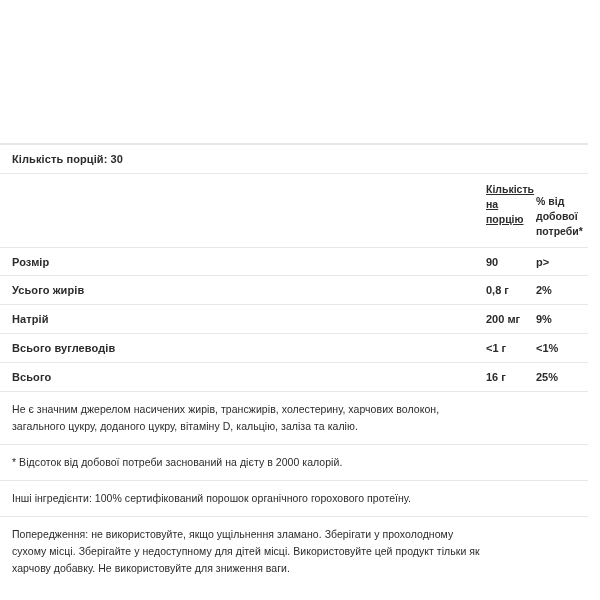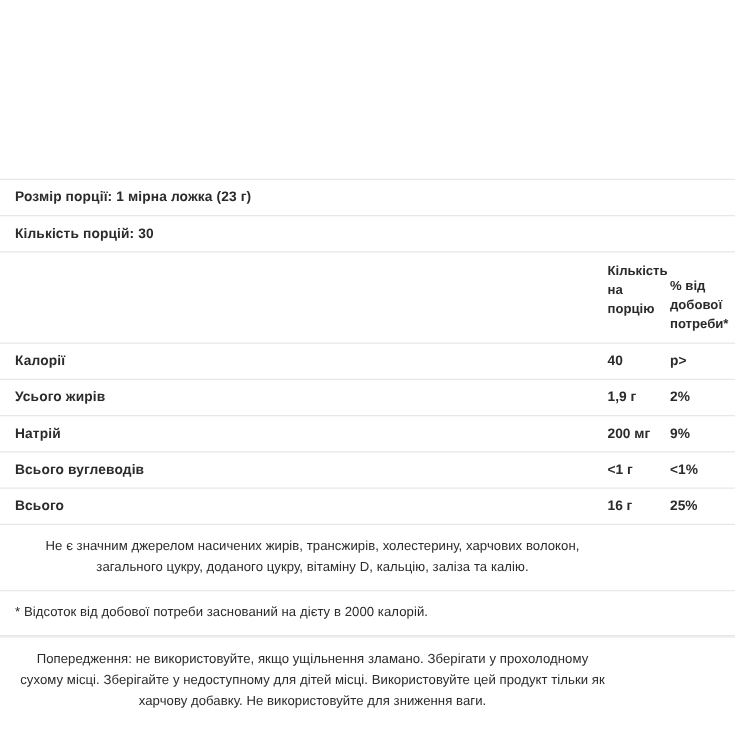--- a/index.html
+++ b/index.html
@@ -84,76 +84,75 @@
     flex: 1 1 auto;
   }
   .header-row .amount,
   .header-row .dv {
     font-size: 10.5px;
     font-weight: bold;
     line-height: 1.45;
   }
   .header-row .amount {
     flex: 0 0 50px;
+    text-decoration: underline;
   }
   .header-row .dv {
     flex: 0 0 52px;
     margin-top: 12px;
   }
 
   
   .note {
     padding: 9px 12px 9px 12px;
     box-sizing: border-box;
     width: 588px;
     font-size: 10.5px;
     font-weight: normal;
     line-height: 1.62;
     color: #2b2b2b;
     letter-spacing: 0.05px;
   }
   .note.wide {
     padding-right: 100px;
-    text-align: center;
   }
 </style>
 </head>
 <body>
 
 <div class="panel">
 
   <div class="rule"></div>
 
-  <div class="serving-row">Розмір порції: 1 мірна ложка (23 г)</div>
 
   <div class="rule"></div>
 
   <div class="serving-row">Кількість порцій: 30</div>
 
   <div class="rule"></div>
 
   <div class="header-row">
     <div class="name"></div>
     <div class="amount">Кількість на порцію</div>
     <div class="dv">% від добової потреби*</div>
   </div>
 
   <div class="rule"></div>
 
   <div class="row">
-    <div class="name">Калорії</div>
-    <div class="amount">40</div>
+    <div class="name">Розмір</div>
+    <div class="amount">90</div>
     <div class="dv">p&gt;</div>
   </div>
 
   <div class="rule"></div>
 
   <div class="row">
     <div class="name">Усього жирів</div>
-    <div class="amount">1,9 г</div>
+    <div class="amount">0,8 г</div>
     <div class="dv">2%</div>
   </div>
 
   <div class="rule"></div>
 
   <div class="row">
     <div class="name">Натрій</div>
     <div class="amount">200 мг</div>
     <div class="dv">9%</div>
   </div>
@@ -177,18 +176,19 @@
   <div class="rule"></div>
 
   <div class="note wide">Не є значним джерелом насичених жирів, трансжирів, холестерину, харчових волокон, загального цукру, доданого цукру, вітаміну D, кальцію, заліза та калію.</div>
 
   <div class="rule"></div>
 
   <div class="note">* Відсоток від добової потреби заснований на дієту в 2000 калорій.</div>
 
   <div class="rule"></div>
 
+  <div class="note">Інші інгредієнти: 100% сертифікований порошок органічного горохового протеїну.</div>
 
   <div class="rule"></div>
 
   <div class="note wide">Попередження: не використовуйте, якщо ущільнення зламано. Зберігати у прохолодному сухому місці. Зберігайте у недоступному для дітей місці. Використовуйте цей продукт тільки як харчову добавку. Не використовуйте для зниження ваги.</div>
 
 </div>
 
 </body></html>

